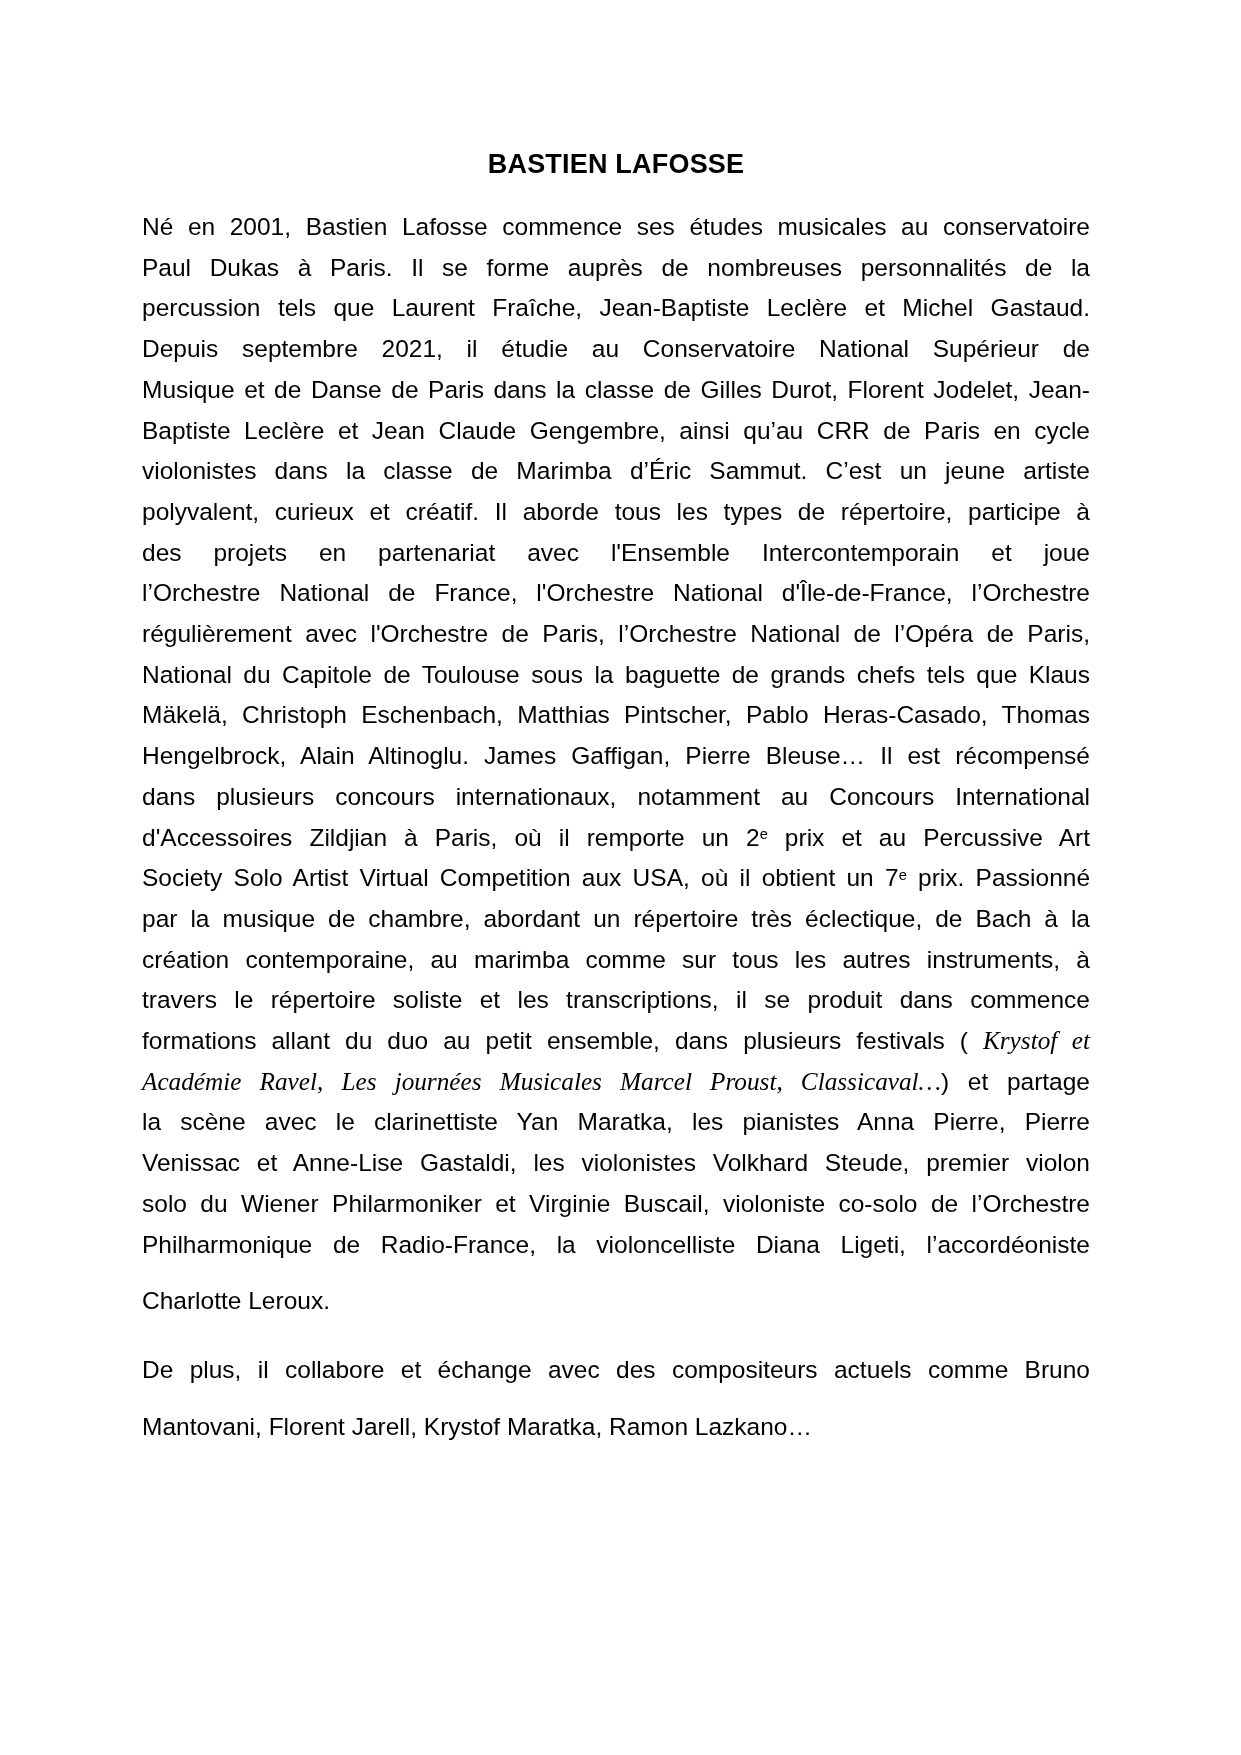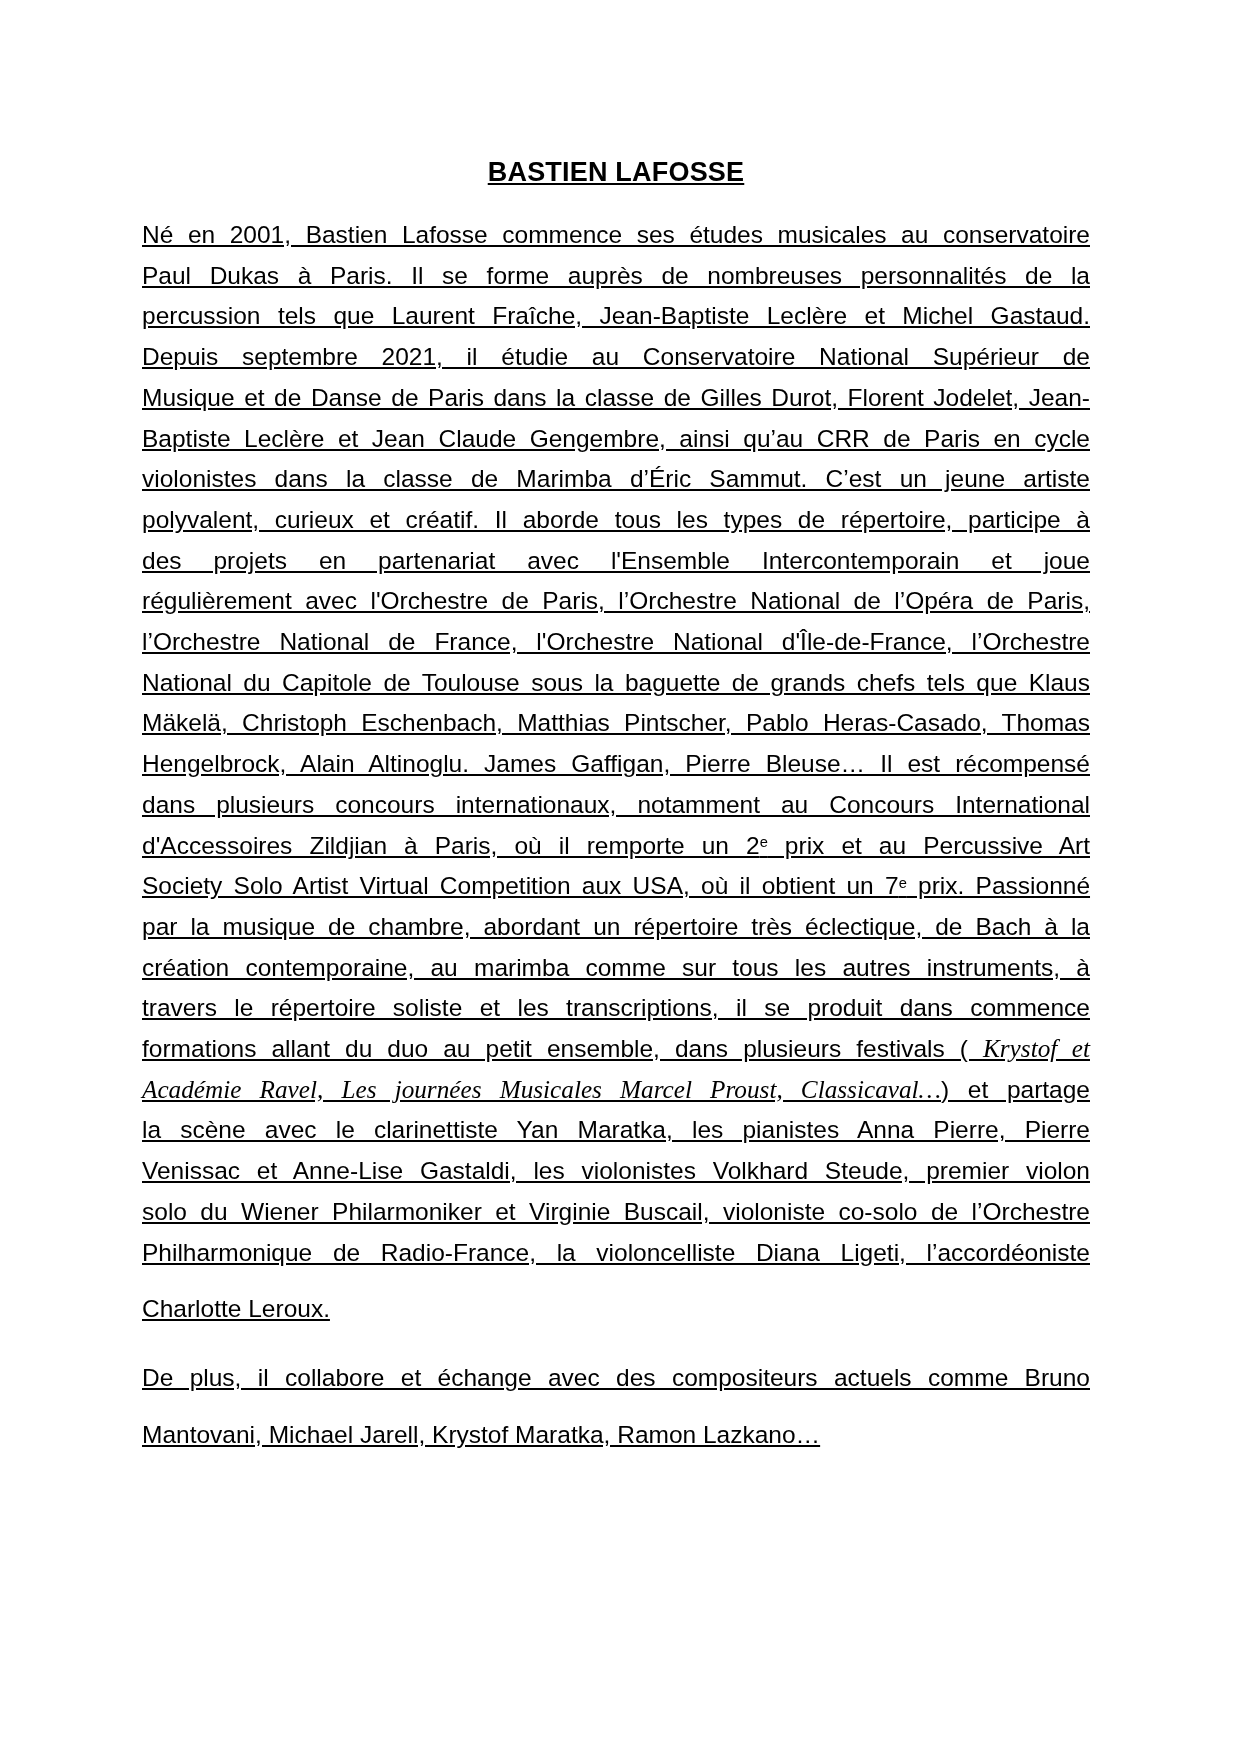--- a/index.html
+++ b/index.html
@@ -12,23 +12,22 @@
     width: 1241px;
     height: 1755px;
     background: #ffffff;
     color: #000000;
     font-family: "Liberation Sans", "DejaVu Sans", sans-serif;
     overflow: hidden;
   }
   .content {
     position: absolute;
     left: 142px;
-    top: 8px;
+    top: 0;
     width: 948px;
-    text-decoration: underline;
   }
   .doc-title {
     margin: 0;
     margin-top: 144px;
     font-size: 27px;
     font-weight: 700;
     line-height: 40px;
     text-align: center;
     letter-spacing: 0.2px;
   }
@@ -69,37 +68,37 @@
     <div class="para para-1">
         <div class="line"><span>Né en 2001, Bastien Lafosse commence ses études musicales au conservatoire</span></div>
         <div class="line"><span>Paul Dukas à Paris. Il se forme auprès de nombreuses personnalités de la</span></div>
         <div class="line"><span>percussion tels que Laurent Fraîche, Jean-Baptiste Leclère et Michel Gastaud.</span></div>
         <div class="line"><span>Depuis septembre 2021, il étudie au Conservatoire National Supérieur de</span></div>
         <div class="line"><span>Musique et de Danse de Paris dans la classe de Gilles Durot, Florent Jodelet, Jean-</span></div>
         <div class="line"><span>Baptiste Leclère et Jean Claude Gengembre, ainsi qu’au CRR de Paris en cycle</span></div>
         <div class="line"><span>violonistes dans la classe de Marimba d’Éric Sammut. C’est un jeune artiste</span></div>
         <div class="line"><span>polyvalent, curieux et créatif. Il aborde tous les types de répertoire, participe à</span></div>
         <div class="line"><span>des projets en partenariat avec l'Ensemble Intercontemporain et joue</span></div>
+        <div class="line"><span>l’Orchestre National de France, l'Orchestre National d'Île-de-France, l’Orchestre</span></div>
         <div class="line"><span>régulièrement avec l'Orchestre de Paris, l’Orchestre National de l’Opéra de Paris,</span></div>
-        <div class="line"><span>l’Orchestre National de France, l'Orchestre National d'Île-de-France, l’Orchestre</span></div>
         <div class="line"><span>National du Capitole de Toulouse sous la baguette de grands chefs tels que Klaus</span></div>
         <div class="line"><span>Mäkelä, Christoph Eschenbach, Matthias Pintscher, Pablo Heras-Casado, Thomas</span></div>
         <div class="line"><span>Hengelbrock, Alain Altinoglu. James Gaffigan, Pierre Bleuse… Il est récompensé</span></div>
         <div class="line"><span>dans plusieurs concours internationaux, notamment au Concours International</span></div>
         <div class="line"><span>d'Accessoires Zildjian à Paris, où il remporte un 2</span><sup>e</sup><span> prix et au Percussive Art</span></div>
         <div class="line"><span>Society Solo Artist Virtual Competition aux USA, où il obtient un 7</span><sup>e</sup><span> prix. Passionné</span></div>
         <div class="line"><span>par la musique de chambre, abordant un répertoire très éclectique, de Bach à la</span></div>
         <div class="line"><span>création contemporaine, au marimba comme sur tous les autres instruments, à</span></div>
         <div class="line"><span>travers le répertoire soliste et les transcriptions, il se produit dans commence</span></div>
         <div class="line"><span>formations allant du duo au petit ensemble, dans plusieurs festivals ( </span><span class="it">Krystof et</span></div>
         <div class="line"><span class="it">Académie Ravel, Les journées Musicales Marcel Proust, Classicaval…</span><span>) et partage</span></div>
         <div class="line"><span>la scène avec le clarinettiste Yan Maratka, les pianistes Anna Pierre, Pierre</span></div>
         <div class="line"><span>Venissac et Anne-Lise Gastaldi, les violonistes Volkhard Steude, premier violon</span></div>
         <div class="line"><span>solo du Wiener Philarmoniker et Virginie Buscail, violoniste co-solo de l’Orchestre</span></div>
         <div class="line"><span>Philharmonique de Radio-France, la violoncelliste Diana Ligeti, l’accordéoniste</span></div>
         <div class="line last"><span>Charlotte Leroux.</span></div>
       </div>
     <div class="para para-2">
         <div class="line"><span>De plus, il collabore et échange avec des compositeurs actuels comme Bruno</span></div>
-        <div class="line last"><span>Mantovani, Michael Jarell, Krystof Maratka, Ramon Lazkano…</span></div>
+        <div class="line last"><span>Mantovani, Florent Jarell, Krystof Maratka, Ramon Lazkano…</span></div>
       </div>
   </div>
 </div>
 
 </body></html>

